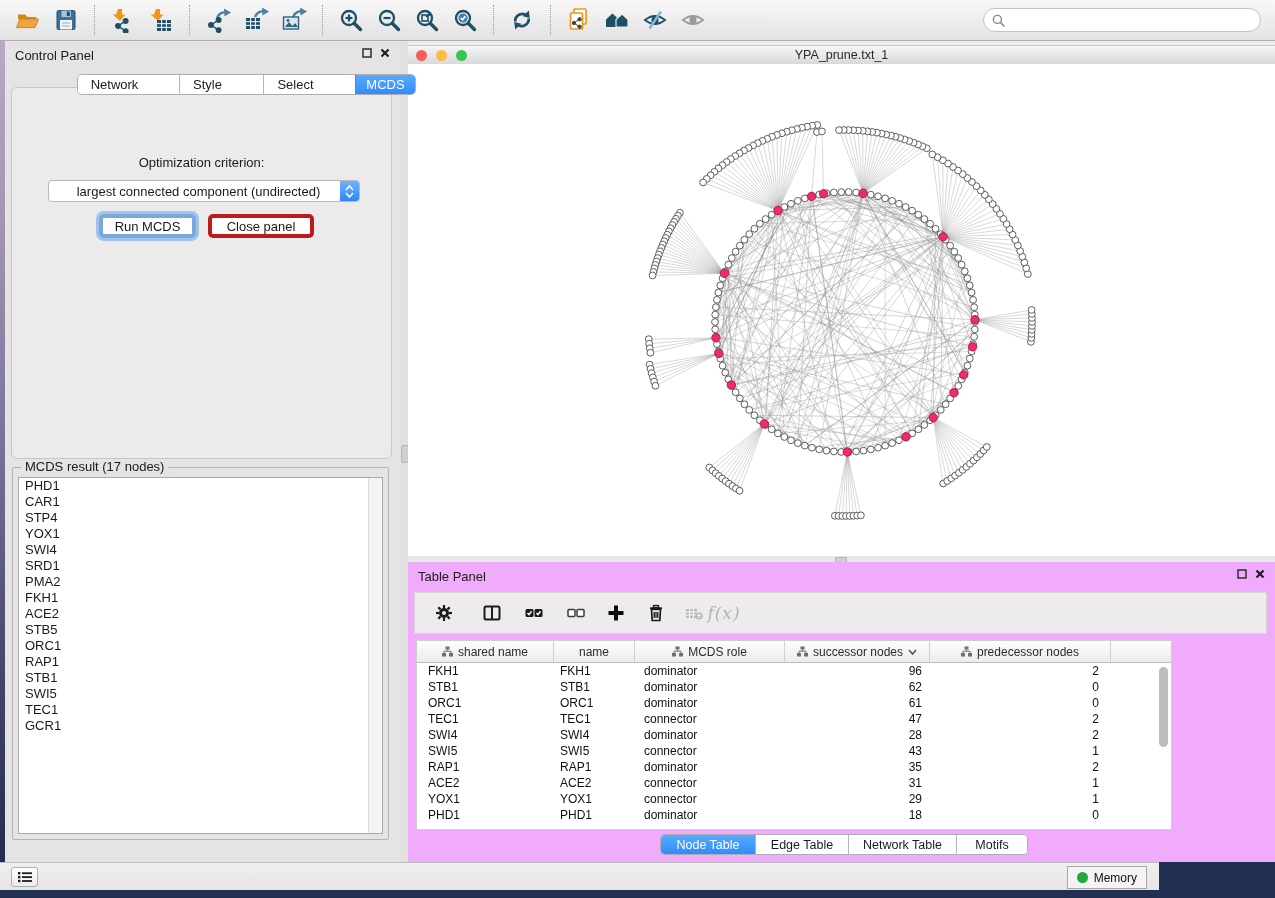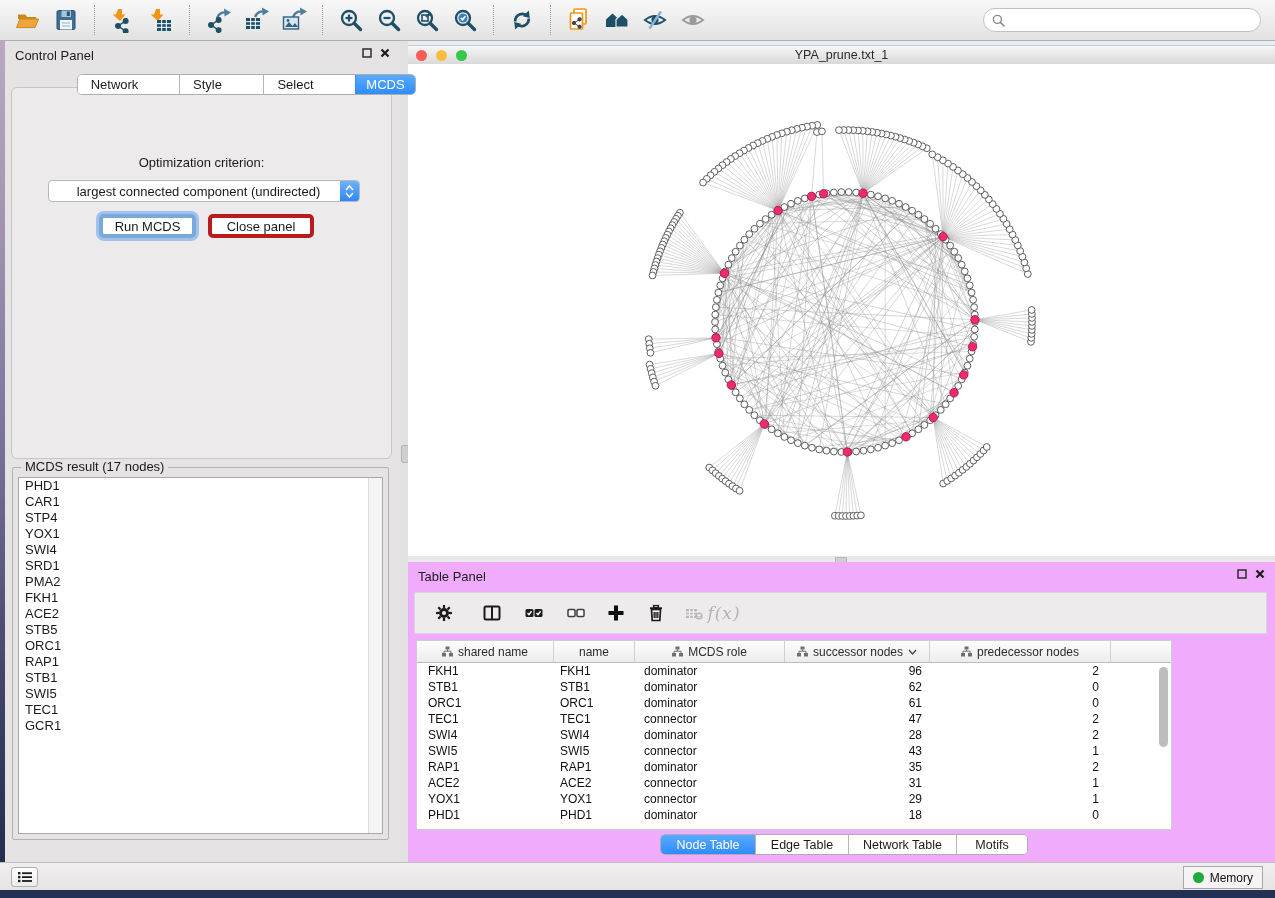--- a/index.html
+++ b/index.html
@@ -75,21 +75,21 @@
     border:1px solid #cdcdcd;box-sizing:border-box;overflow:hidden;}
   .thead{display:flex;height:21px;background:linear-gradient(#fdfdfd,#ececec);border-bottom:1px solid #bcbcbc;}
   .th{display:flex;align-items:center;justify-content:center;gap:5px;font-size:12px;color:#2c2c2c;
     border-right:1px solid #cfcfcf;box-sizing:border-box;}
   .trow{display:flex;height:16px;align-items:center;}
   .td{font-size:12px;color:#101010;box-sizing:border-box;white-space:nowrap;overflow:hidden;}
   .tscroll{position:absolute;right:3px;top:26px;width:9px;height:80px;background:#bdbdbd;border-radius:5px;}
   .ttab-bar{left:252px;top:272px;position:absolute;}
   .ttab-bar .seg{font-size:12.5px;}
   
-  .status-bar{position:absolute;left:0;top:862px;width:1275px;height:28px;
+  .status-bar{position:absolute;left:0;top:862px;width:1159px;height:28px;
     background:linear-gradient(#f0eeee,#e6e4e4);border-top:1px solid #bdbdbd;box-sizing:border-box;}
   .sb-left-btn{position:absolute;left:11px;top:4px;width:27px;height:20px;background:linear-gradient(#fff,#ececec);
     border:1px solid #b0b0b0;border-radius:3px;display:flex;align-items:center;justify-content:center;padding:0;}
   .memory-btn{position:absolute;right:12px;top:3px;height:23px;background:#f5f3f3;border:1px solid #a8a8a8;
     display:flex;align-items:center;gap:6px;padding:0 9px;font-size:12px;color:#111;
     font-family:"Liberation Sans",sans-serif;}
   .mem-dot{width:11px;height:11px;border-radius:50%;background:var(--mem-dot,#1faa3c);}
   .icon{display:inline-flex;align-items:center;justify-content:center;}
 </style>
 </head>

